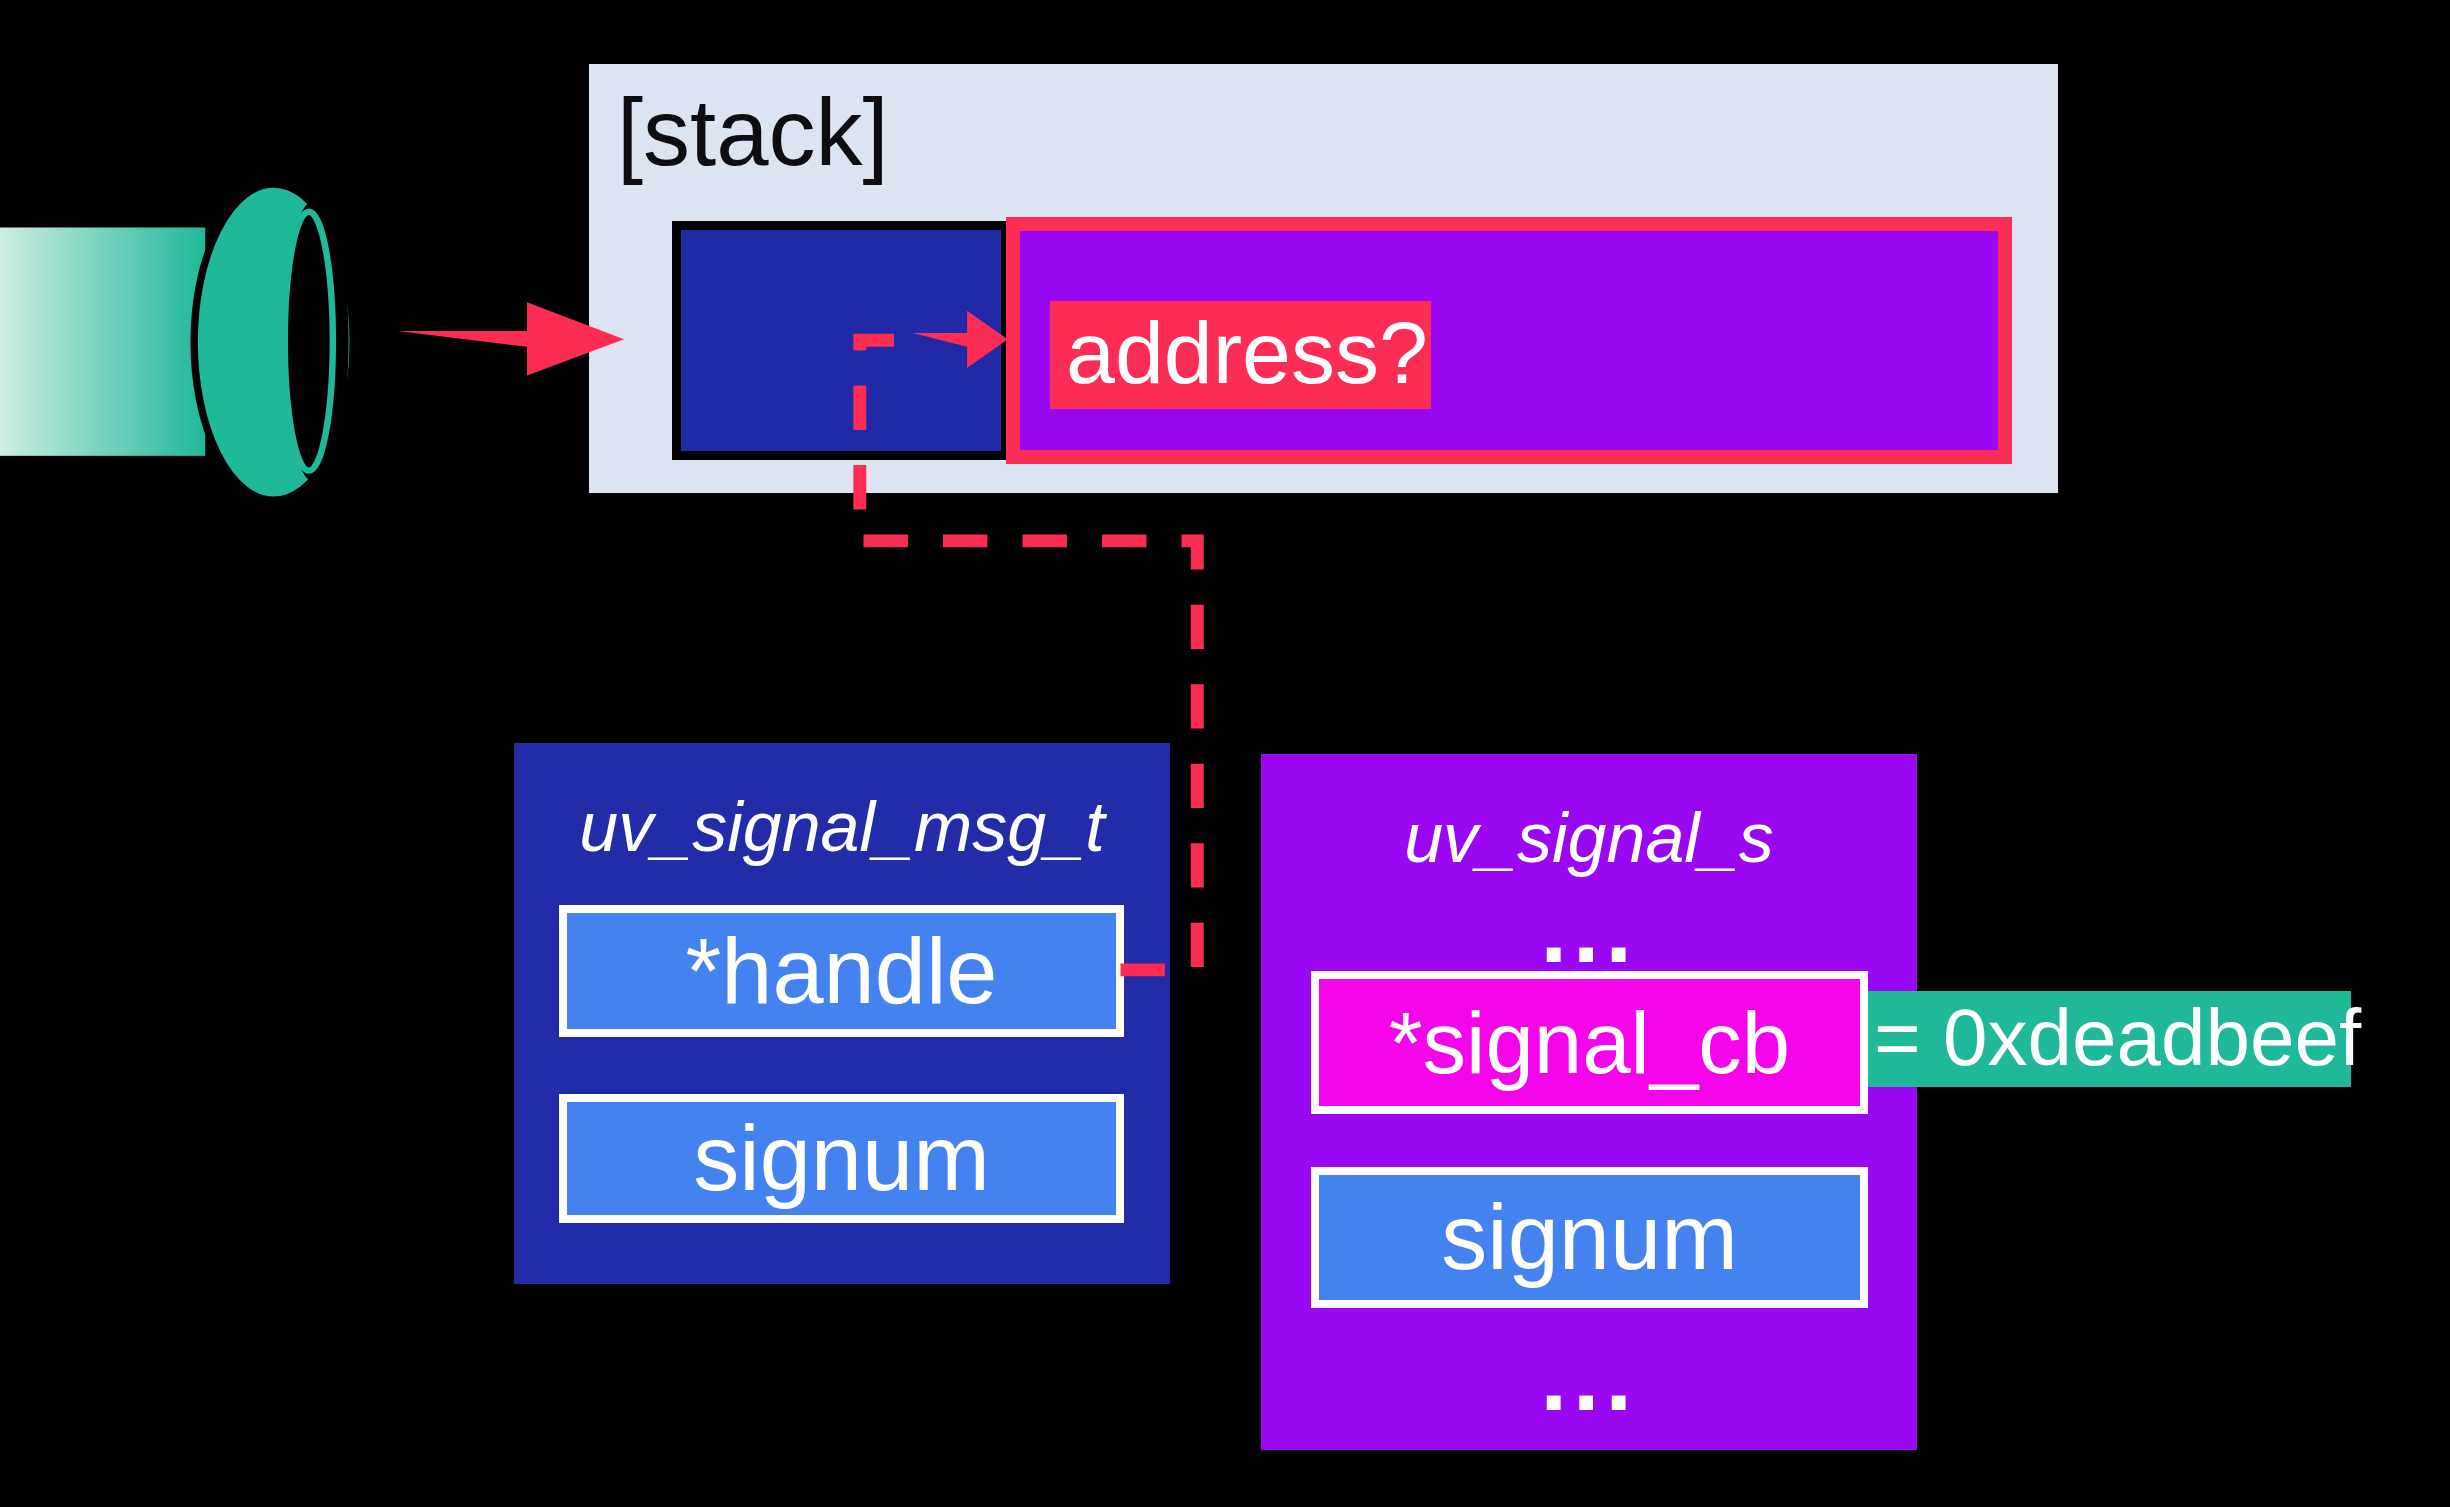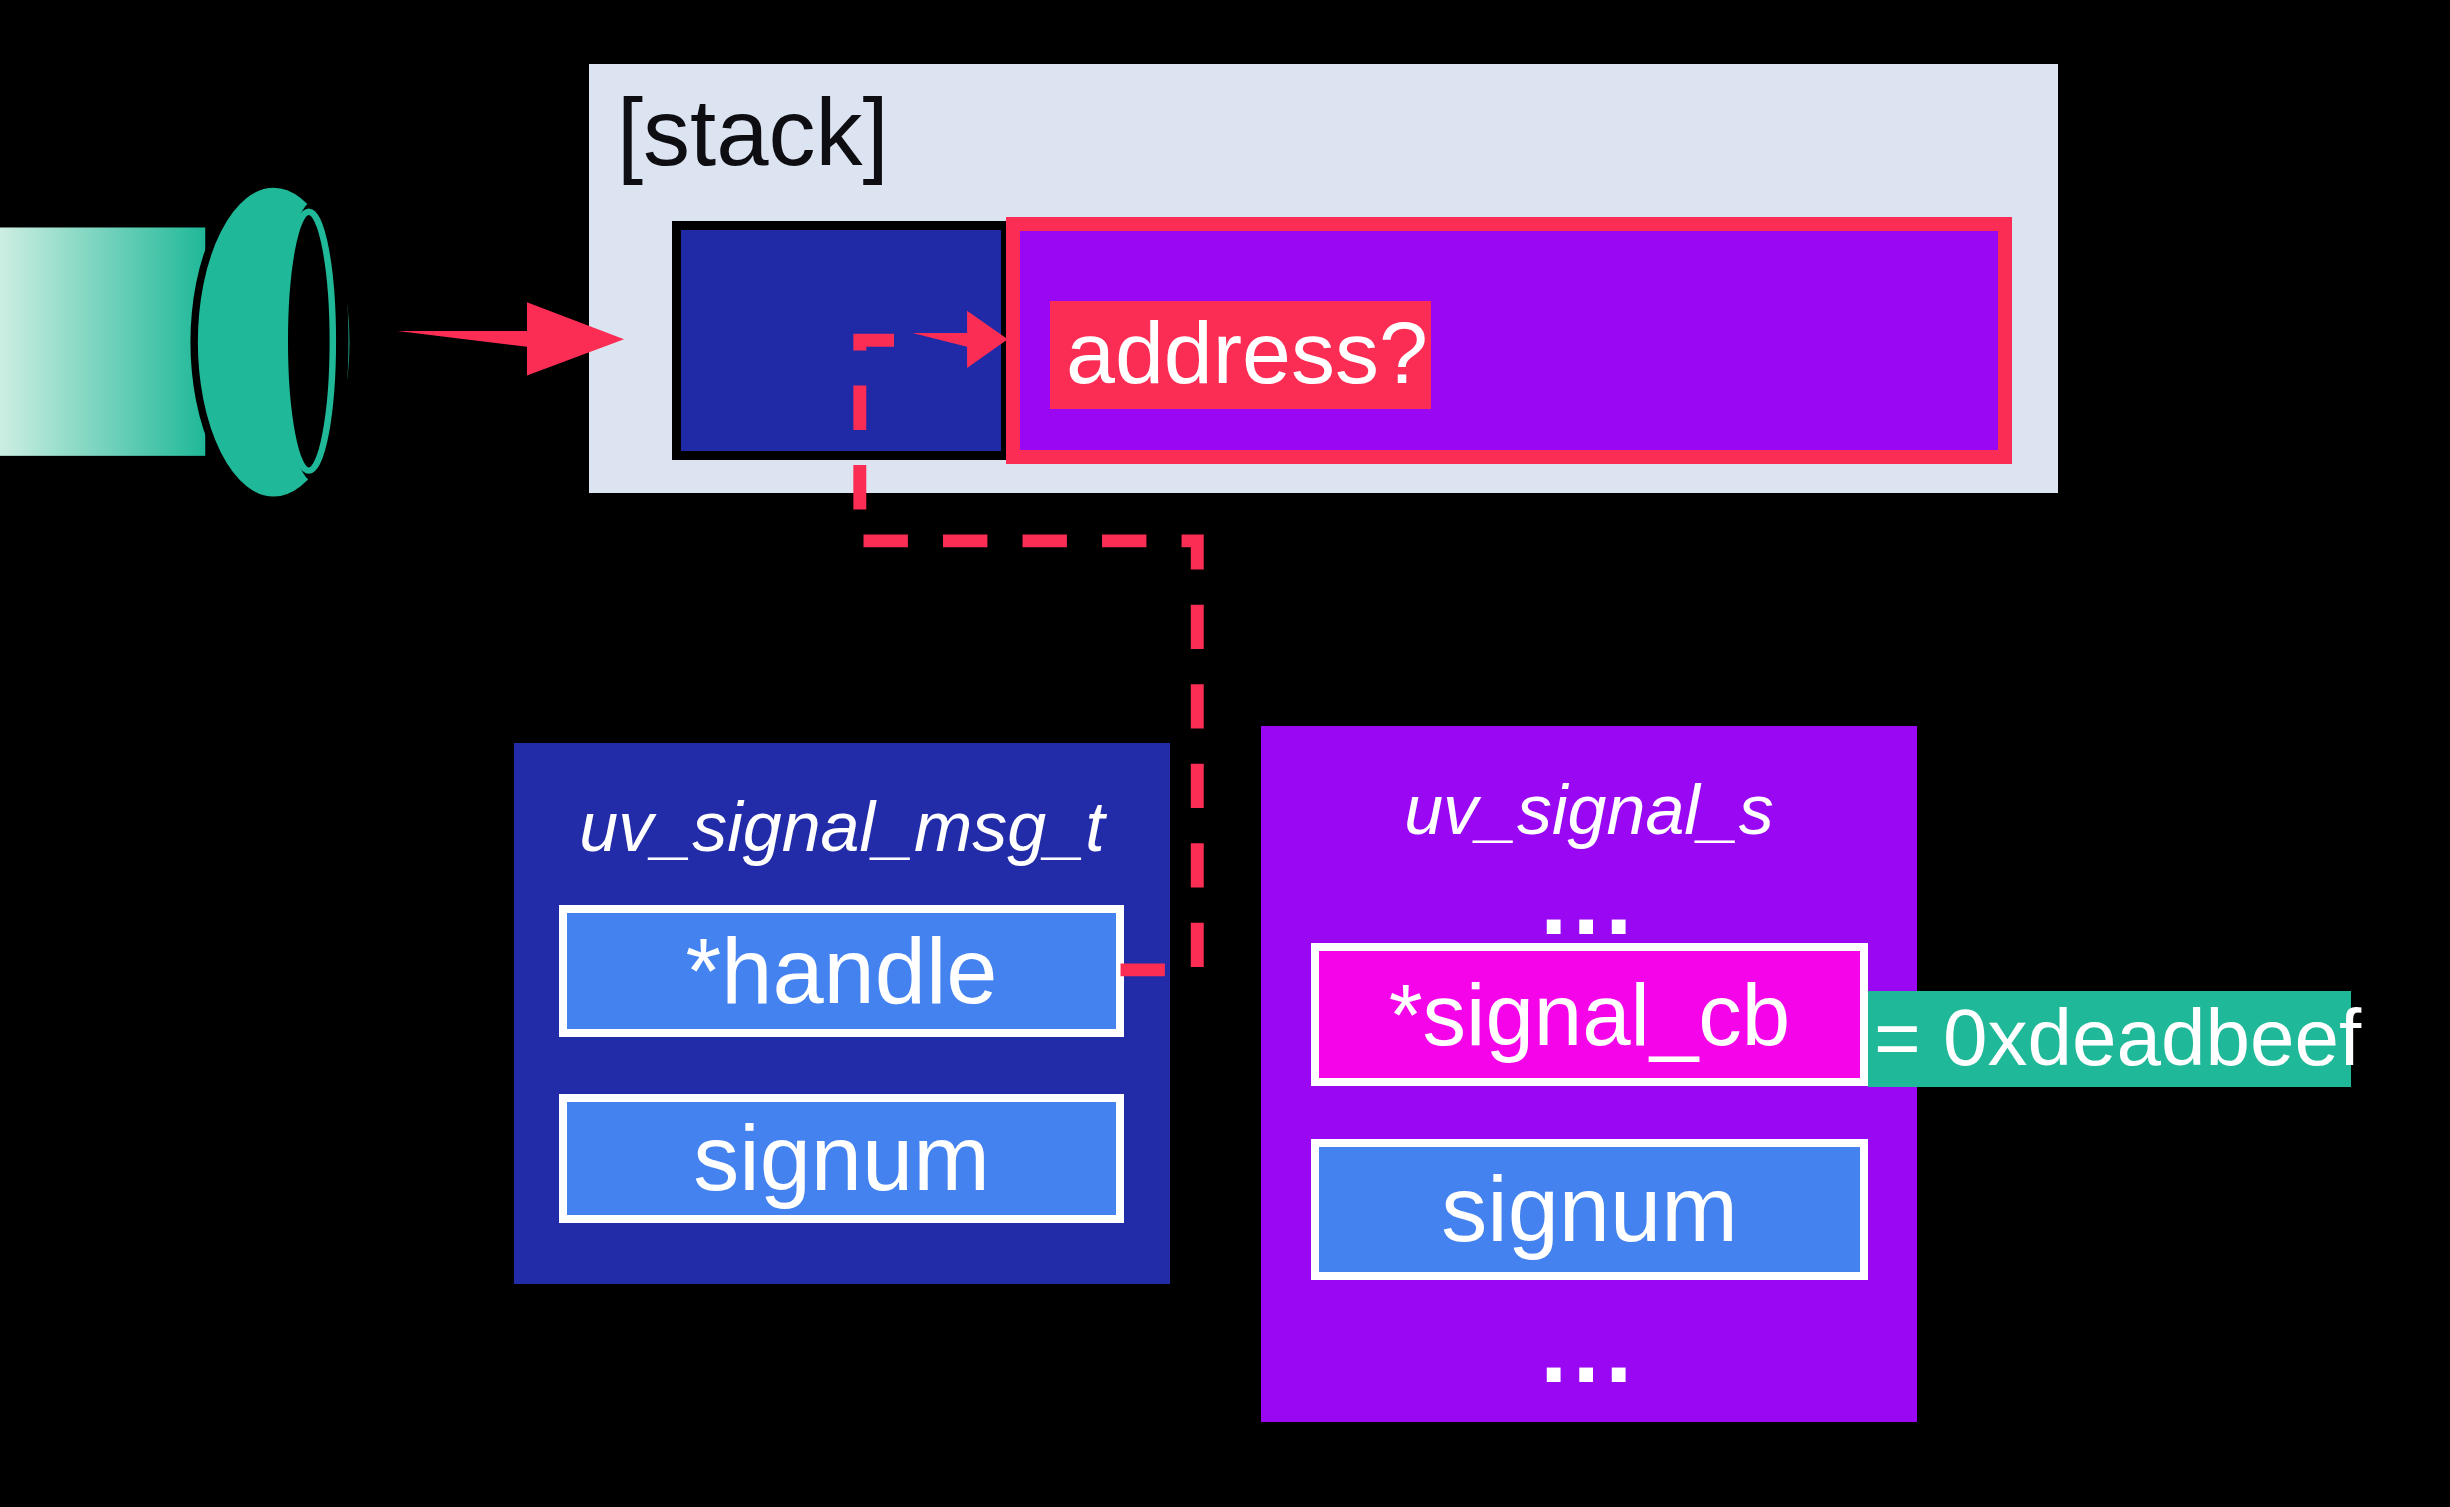--- a/index.html
+++ b/index.html
@@ -35,21 +35,21 @@
     white-space:nowrap;
     margin-top:24px;
   }
   
   .struct{position:absolute;color:#fff;}
   .struct-msg{
     left:514px;top:743px;width:656px;height:541px;
     background:var(--navy2,#232ca8);
   }
   .struct-sig{
-    left:1261px;top:726px;width:656px;height:696px;
+    left:1261px;top:754px;width:656px;height:696px;
     background:var(--purple,#9a07f3);
   }
   .struct-title{
     position:absolute;left:0;right:0;top:48px;
     text-align:center;font-style:italic;font-size:70px;line-height:1.05;
     white-space:nowrap;
   }
   .field{
     position:absolute;left:45px;width:565px;
     border:8.3px solid #fff;background:var(--blue,#4483ef);

